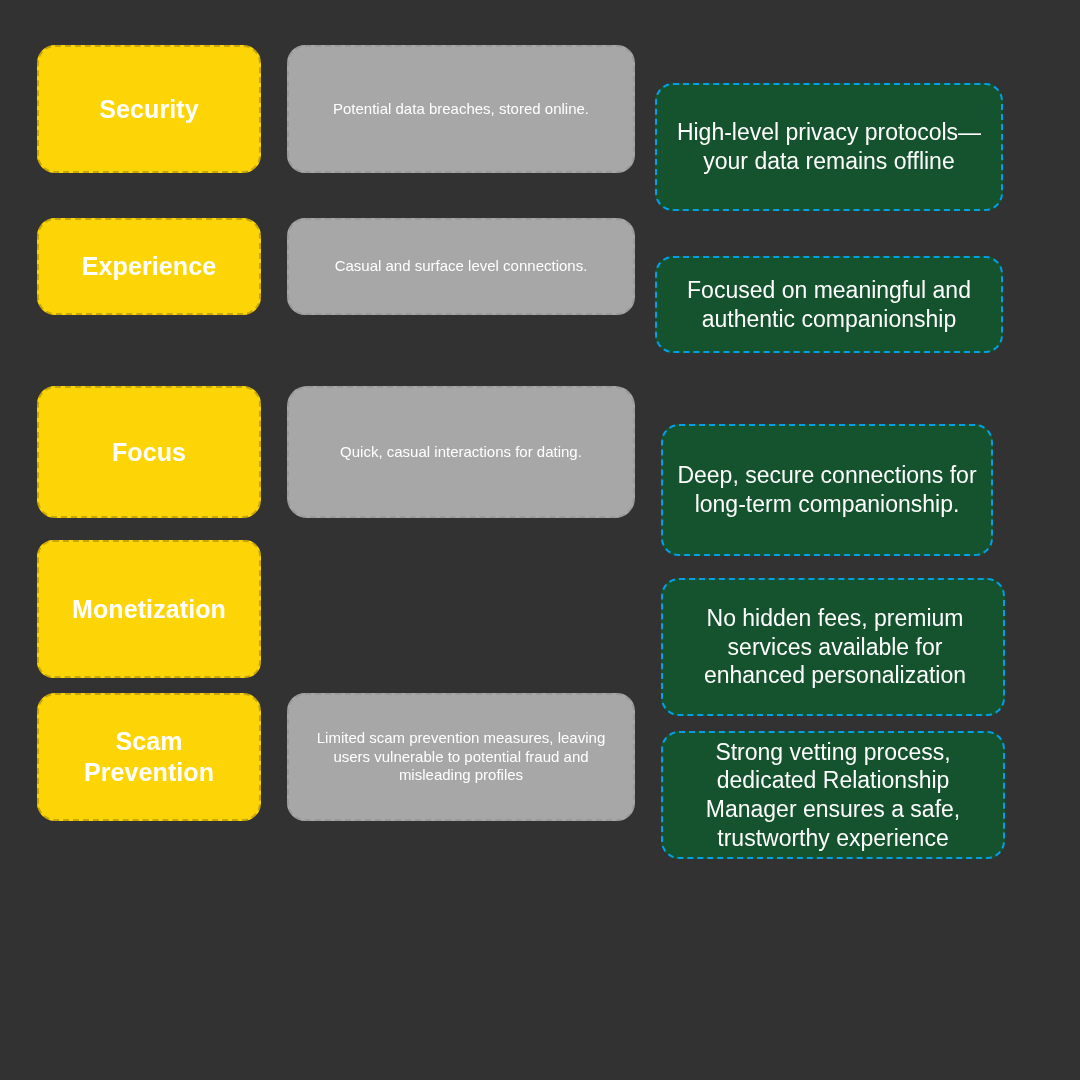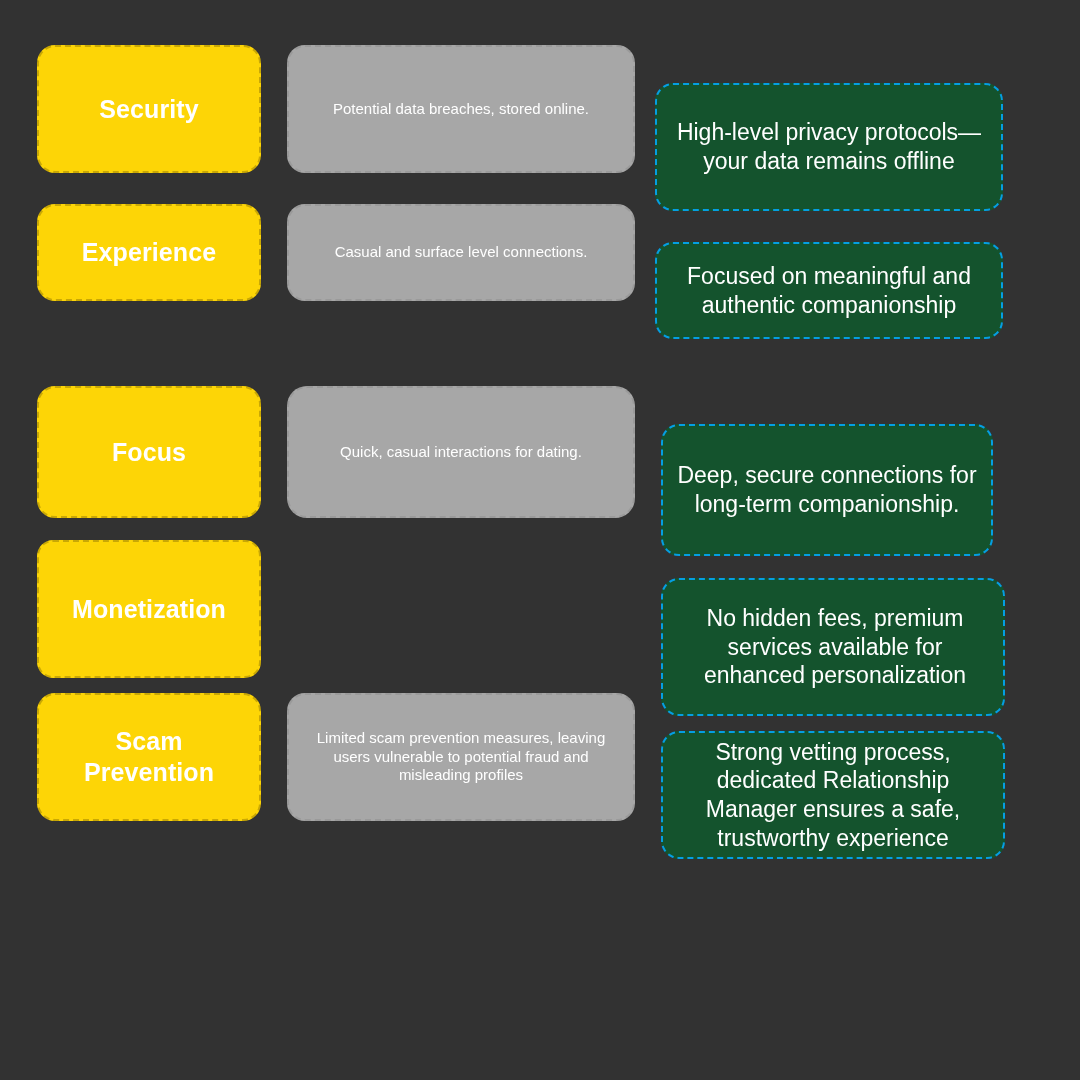--- a/index.html
+++ b/index.html
@@ -65,21 +65,21 @@
   .cell.product {
     background: #14532d;
     border: 2px dashed #049FE2;
     font-weight: normal;
     font-size: 23px;
     margin-top: 38px;
   }
 
   
   .row-0 { top: 45px;  height: 128px; }
-  .row-1 { top: 204px; height: 97px; }
+  .row-1 { top: 218px; height: 97px; }
   .row-2 { top: 386px; height: 132px; }
   .row-3 { top: 540px; height: 138px; }
   .row-4 { top: 693px; height: 128px; }
 
   .row .cell { top: 0; height: 100%; }
 
   
   .row-0 .product { left: 655px; width: 348px; }
   .row-1 .product { left: 655px; width: 348px; }
   .row-2 .product { left: 661px; width: 332px; }

